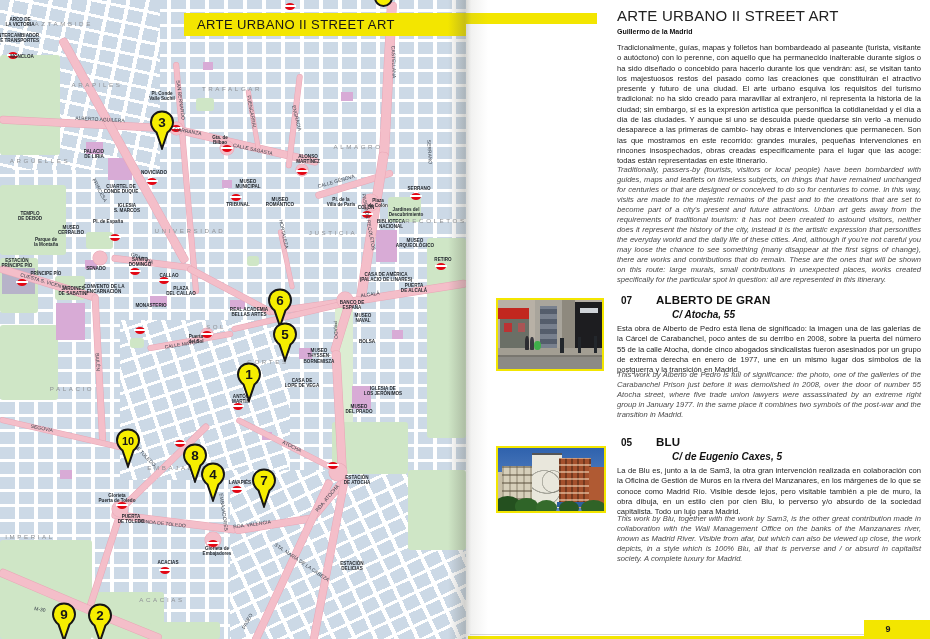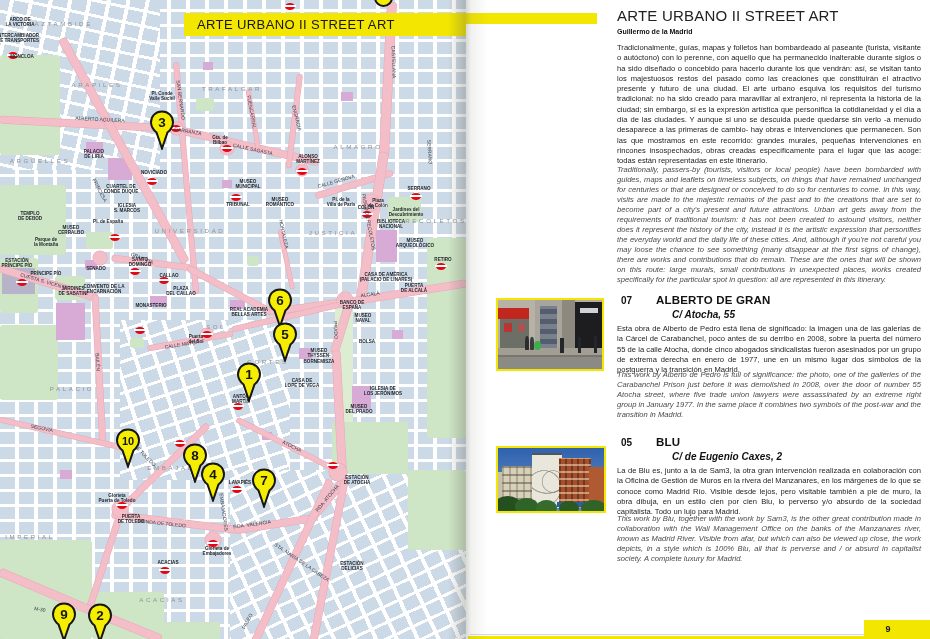--- a/index.html
+++ b/index.html
@@ -336,21 +336,21 @@
       <div style="left:26%;top:52%;width:4%;height:21%;background:#2c2c30;border-radius:40% 40% 10% 10%;"></div>
       <div style="left:31%;top:53%;width:4%;height:20%;background:#3a3a40;border-radius:40% 40% 10% 10%;"></div>
       <div style="left:35%;top:60%;width:6%;height:13%;background:#3fae4a;border-radius:50%;"></div>
       <div style="left:60%;top:55%;width:3%;height:22%;background:#23272c;"></div>
       <div style="left:77%;top:53%;width:3%;height:24%;background:#23272c;"></div>
       <div style="left:92%;top:52%;width:3%;height:25%;background:#23272c;"></div>
     </div>
 
     <div class="e-num" style="top:437px;">05</div>
     <div class="e-name" style="top:436px;">BLU</div>
-    <div class="e-addr" style="top:451px;">C/ de Eugenio Caxes, 2</div>
+    <div class="e-addr" style="top:451px;">C/ de Eugenio Caxes, 5</div>
     <div class="body-es" style="top:466px;">La de Blu es, junto a la de Sam3, la otra gran intervención realizada en colaboración con la Oficina de Gestión de Muros en la rivera del Manzanares, en los márgenes de lo que se conoce como Madrid Río. Visible desde lejos, pero visitable también a pie de muro, la obra dibuja, en un estilo cien por cien Blu, lo perverso y/o absurdo de la sociedad capitalista. Todo un lujo para Madrid.</div>
     <div class="body-en" style="top:514px;">This work by Blu, together with the work by Sam3, is the other great contribution made in collaboration with the Wall Management Office on the banks of the Manzanares river, known as Madrid River. Visible from afar, but which can also be viewed up close, the work depicts, in a style which is 100% Blu, all that is perverse and / or absurd in capitalist society. A complete luxury for Madrid.</div>
 
     <div class="ph" style="top:446px;width:110px;height:67px;">
       <div style="inset:0;background:linear-gradient(180deg,#2f62ad,#5c86c4 70%);"></div>
       <div style="left:0;top:38%;width:8%;height:58%;background:#c8bfa8;"></div>
       <div style="left:4%;top:28%;width:30%;height:68%;background:#d6cfba;background-image:repeating-linear-gradient(0deg,rgba(90,80,60,0.5) 0 2px,transparent 2px 8px),repeating-linear-gradient(90deg,rgba(90,80,60,0.3) 0 2px,transparent 2px 7px);"></div>
       <div style="left:32%;top:8%;width:28%;height:88%;background:#e9e7dc;border-top:2px solid #555;background-image:radial-gradient(circle at 50% 28%,transparent 55%,rgba(110,110,100,0.55) 56% 58%,transparent 59%),radial-gradient(circle at 40% 62%,transparent 44%,rgba(110,110,100,0.5) 45% 47%,transparent 48%),radial-gradient(circle at 70% 50%,transparent 30%,rgba(110,110,100,0.45) 31% 33%,transparent 34%);"></div>
       <div style="left:58%;top:16%;width:30%;height:80%;background:#a4502c;background-image:repeating-linear-gradient(0deg,rgba(255,230,200,0.5) 0 2px,transparent 2px 7px),repeating-linear-gradient(90deg,rgba(40,20,10,0.4) 0 2px,transparent 2px 6px);"></div>
       <div style="left:86%;top:30%;width:14%;height:66%;background:#b05a33;"></div>

